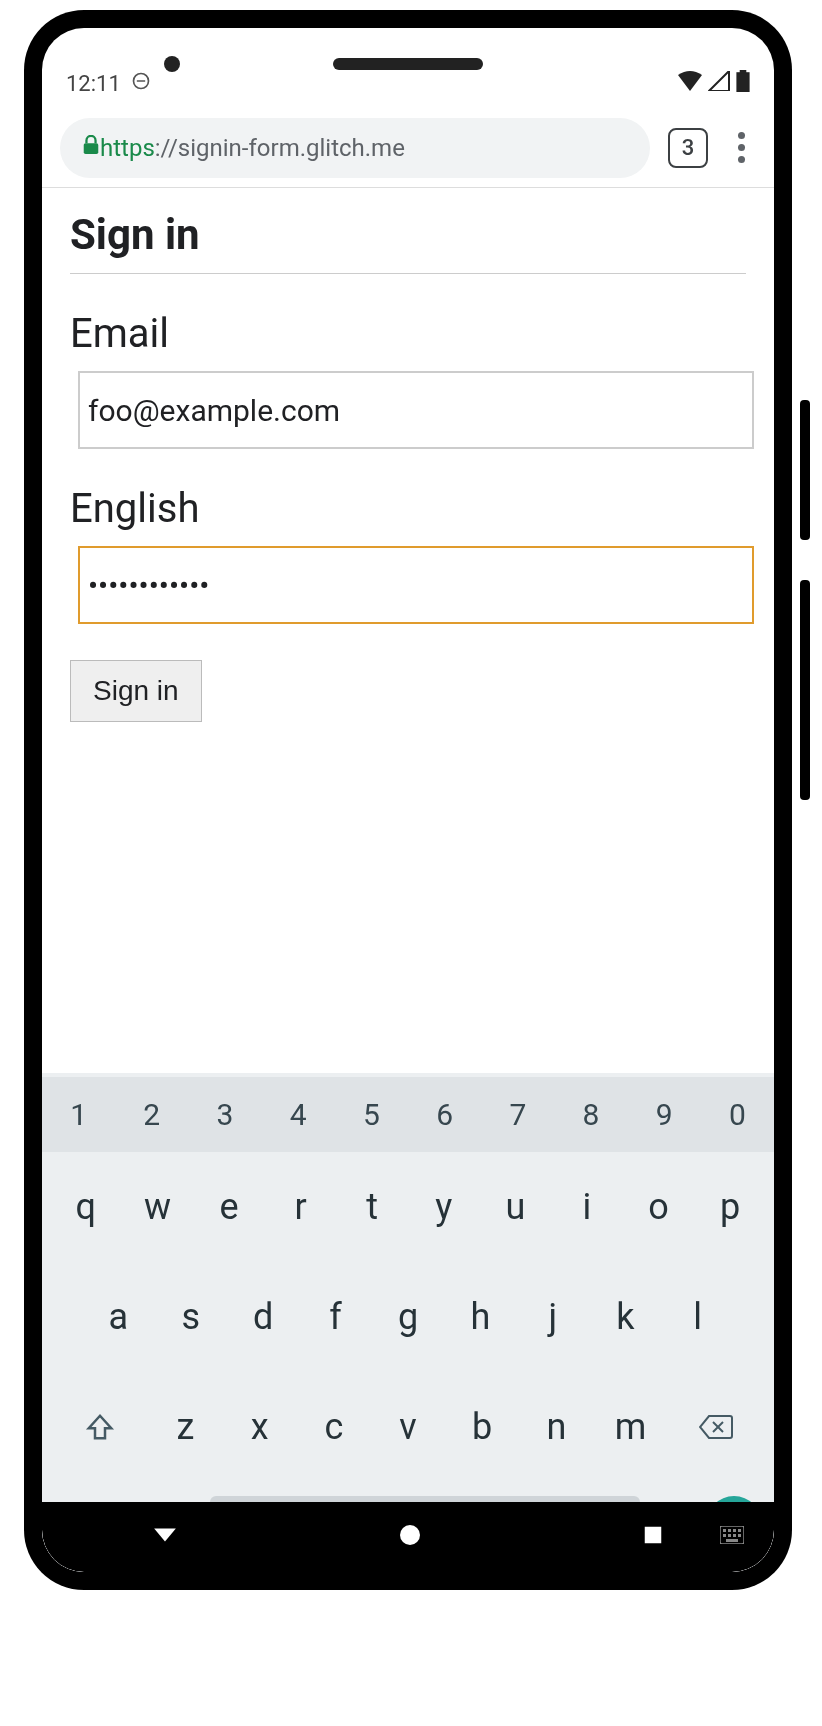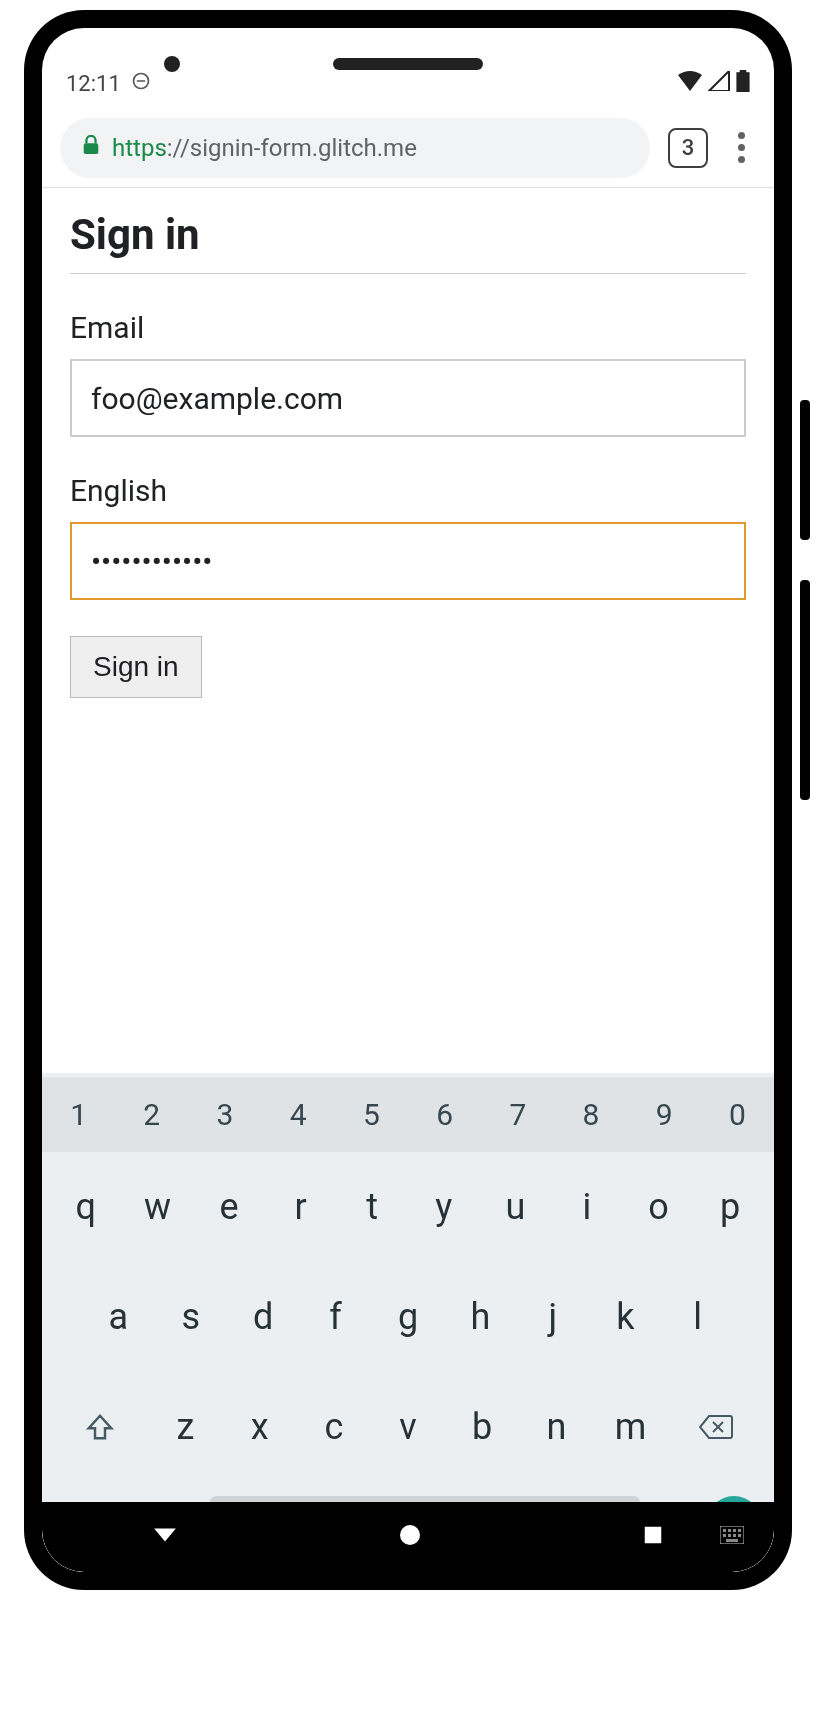--- a/index.html
+++ b/index.html
@@ -80,21 +80,20 @@
       border-bottom: 1px solid #ddd;
     }
     .urlbar {
       flex: 1;
       background: #f1f3f4;
       border-radius: 40px;
       height: 60px;
       display: flex;
       align-items: center;
       padding: 0 22px;
-      gap: 12px;
       font-size: 24px;
       color: #3c4043;
     }
     .urlbar .lock { color: #1a8a4a; font-size:22px; }
     .url-scheme { color: #1a8a4a; }
     .url-rest { color: #5f6368; }
     .tabcount {
       width: 40px; height: 40px;
       border: 2.5px solid #3c4043;
       border-radius: 8px;
@@ -114,33 +113,34 @@
       font-size: 42px;
       font-weight: 700;
       color: #202124;
       padding-bottom: 14px;
       border-bottom: 1px solid #ccc;
       margin-bottom: 36px;
     }
     .field { margin-bottom: 36px; }
     .field label {
       display:block;
-      font-size: 30px;
+      font-size: 40px;
       color: #202124;
       margin-bottom: 14px;
     }
     .field input {
       width: 100%;
       height: 78px;
       border: 2px solid #ccc;
       font-size: 30px;
-      padding: 0 19px;
+      padding: 0 8px;
       font-family: inherit;
       color:#202124;
       background:#fff;
+      margin-left:8px;
     }
     .field input.focused {
       border: 2px solid #e09b2d;
       outline: none;
     }
     .signin-btn {
       background: #efefef;
       border: 1px solid #bbb;
       font-size: 28px;
       padding: 14px 22px;

